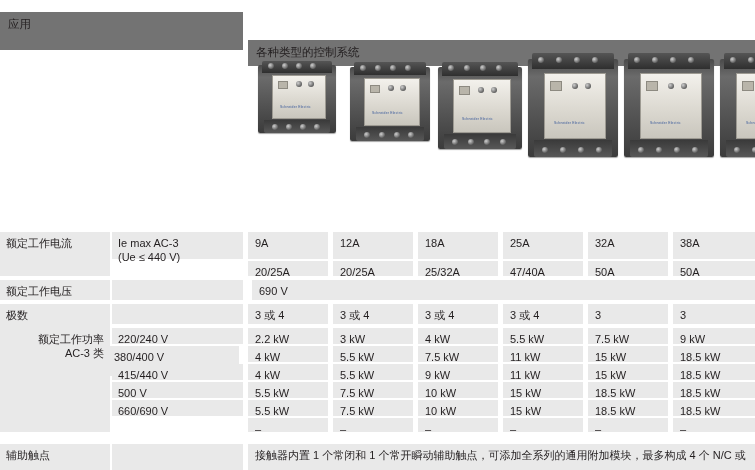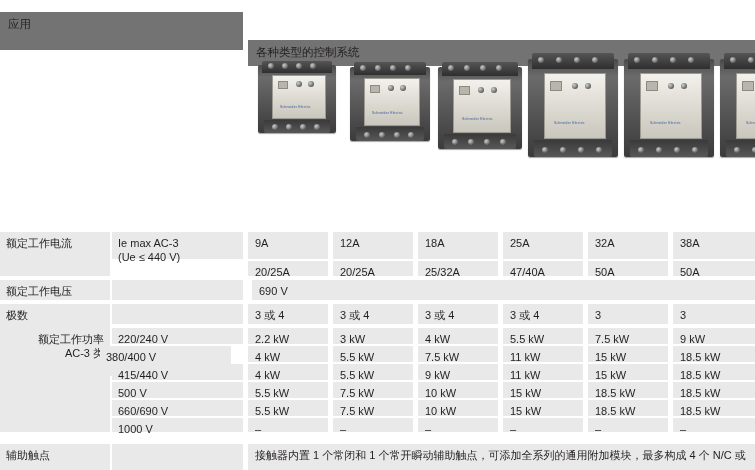--- a/index.html
+++ b/index.html
@@ -370,21 +370,21 @@
   <div class="band shade" style="left:503px; top:328px; width:80px; height:16px;">
     <div class="cell">5.5 kW</div>
   </div>
   <div class="band shade" style="left:588px; top:328px; width:80px; height:16px;">
     <div class="cell">7.5 kW</div>
   </div>
   <div class="band shade" style="left:673px; top:328px; width:82px; height:16px;">
     <div class="cell">9 kW</div>
   </div>
 
-  <div class="band shade" style="left:100px; top:346px; width:131px; height:30px;">
+  <div class="band shade" style="left:108px; top:346px; width:131px; height:30px;">
     <div class="label-cell">380/400 V</div>
   </div>
   <div class="band shade" style="left:248px; top:346px; width:80px; height:16px;">
     <div class="cell">4 kW</div>
   </div>
   <div class="band shade" style="left:333px; top:346px; width:80px; height:16px;">
     <div class="cell">5.5 kW</div>
   </div>
   <div class="band shade" style="left:418px; top:346px; width:80px; height:16px;">
     <div class="cell">7.5 kW</div>
@@ -458,23 +458,20 @@
   <div class="band shade" style="left:503px; top:400px; width:80px; height:16px;">
     <div class="cell">15 kW</div>
   </div>
   <div class="band shade" style="left:588px; top:400px; width:80px; height:16px;">
     <div class="cell">18.5 kW</div>
   </div>
   <div class="band shade" style="left:673px; top:400px; width:82px; height:16px;">
     <div class="cell">18.5 kW</div>
   </div>
 
-  <div class="band shade" style="left:112px; top:418px; width:131px; height:14px;">
-    <div class="label-cell">1000 V</div>
-  </div>
   <div class="band shade" style="left:248px; top:418px; width:80px; height:14px;">
     <div class="cell dash">–</div>
   </div>
   <div class="band shade" style="left:333px; top:418px; width:80px; height:14px;">
     <div class="cell dash">–</div>
   </div>
   <div class="band shade" style="left:418px; top:418px; width:80px; height:14px;">
     <div class="cell dash">–</div>
   </div>
   <div class="band shade" style="left:503px; top:418px; width:80px; height:14px;">

